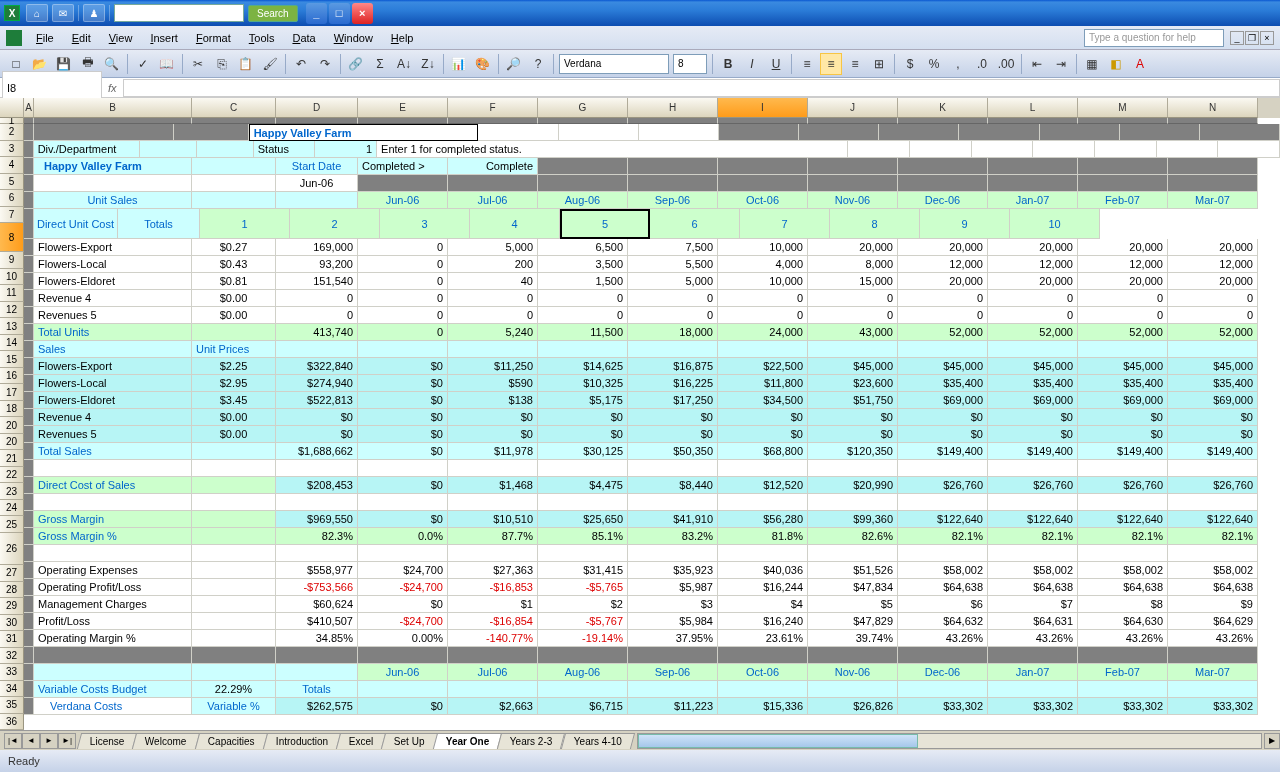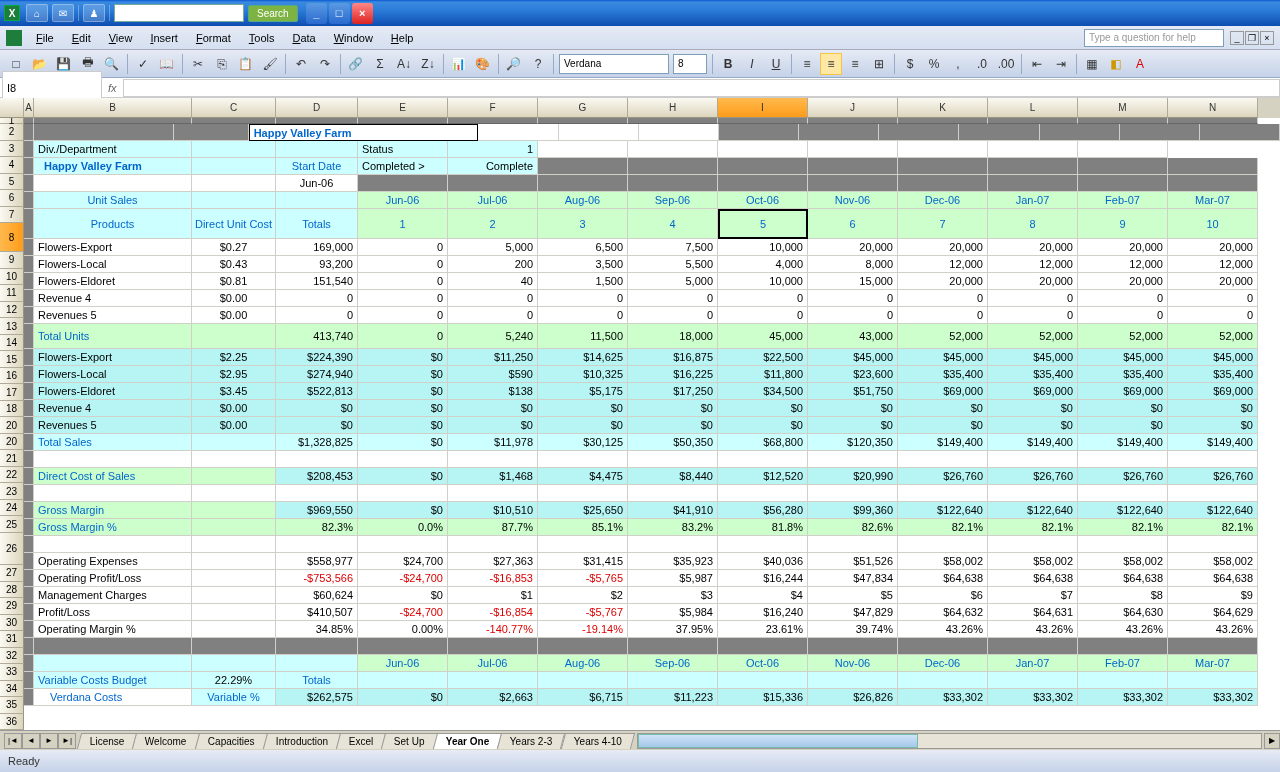--- a/index.html
+++ b/index.html
@@ -268,20 +268,21 @@
           <div class="cell cL bg-gray" style=""></div>
           <div class="cell cM bg-gray" style=""></div>
         </div>
         <div class="row" style="height:17px">
           <div class="cell cA bg-gray" style=""></div>
           <div class="cell cB bg-ltblue" style="">Div./Department</div>
           <div class="cell cC bg-ltblue" style=""></div>
           <div class="cell cD bg-ltblue" style=""></div>
           <div class="cell cE bg-ltblue" style="">Status</div>
           <div class="cell cF bg-ltblue right" style="">1</div>
+          <div class="cell" style="width:720px">Enter 1 for completed status.</div>
           <div class="cell cH"></div>
           <div class="cell cI"></div>
           <div class="cell cJ"></div>
           <div class="cell cK"></div>
           <div class="cell cL"></div>
           <div class="cell cM"></div>
           <div class="cell cN"></div>
         </div>
         <div class="row" style="height:17px">
           <div class="cell cA bg-gray" style=""></div>
@@ -326,21 +327,20 @@
           <div class="cell cH bg-ltgreen center blue" style="">Sep-06</div>
           <div class="cell cI bg-ltgreen center blue" style="">Oct-06</div>
           <div class="cell cJ bg-ltgreen center blue" style="">Nov-06</div>
           <div class="cell cK bg-ltgreen center blue" style="">Dec-06</div>
           <div class="cell cL bg-ltgreen center blue" style="">Jan-07</div>
           <div class="cell cM bg-ltgreen center blue" style="">Feb-07</div>
           <div class="cell cN bg-ltgreen center blue" style="">Mar-07</div>
         </div>
         <div class="row" style="height:30px">
           <div class="cell cA bg-gray" style=""></div>
-          <div class="cell cB bg-ltblue center blue" style="">Products</div>
           <div class="cell cC bg-ltblue center blue" style="">Direct Unit Cost</div>
           <div class="cell cD bg-ltblue center blue" style="">Totals</div>
           <div class="cell cE bg-ltgreen center blue" style="">1</div>
           <div class="cell cF bg-ltgreen center blue" style="">2</div>
           <div class="cell cG bg-ltgreen center blue" style="">3</div>
           <div class="cell cH bg-ltgreen center blue" style="">4</div>
           <div class="cell cI bg-ltgreen center blue" style="border:2px solid #000;">5</div>
           <div class="cell cJ bg-ltgreen center blue" style="">6</div>
           <div class="cell cK bg-ltgreen center blue" style="">7</div>
           <div class="cell cL bg-ltgreen center blue" style="">8</div>
@@ -420,41 +420,57 @@
           <div class="cell cF right" style="">0</div>
           <div class="cell cG right" style="">0</div>
           <div class="cell cH right" style="">0</div>
           <div class="cell cI right" style="">0</div>
           <div class="cell cJ right" style="">0</div>
           <div class="cell cK right" style="">0</div>
           <div class="cell cL right" style="">0</div>
           <div class="cell cM right" style="">0</div>
           <div class="cell cN right" style="">0</div>
         </div>
-        <div class="row" style="height:25px">
+        <div class="row" style="height:17px">
           <div class="cell cA bg-gray" style=""></div>
           <div class="cell cB bg-ltgreen blue" style="">Total Units</div>
           <div class="cell cC bg-ltgreen" style=""></div>
           <div class="cell cD bg-ltgreen right" style="">413,740</div>
           <div class="cell cE bg-ltgreen right" style="">0</div>
           <div class="cell cF bg-ltgreen right" style="">5,240</div>
           <div class="cell cG bg-ltgreen right" style="">11,500</div>
           <div class="cell cH bg-ltgreen right" style="">18,000</div>
-          <div class="cell cI bg-ltgreen right" style="">45,000</div>
+          <div class="cell cI bg-ltgreen right" style="">24,000</div>
           <div class="cell cJ bg-ltgreen right" style="">43,000</div>
           <div class="cell cK bg-ltgreen right" style="">52,000</div>
           <div class="cell cL bg-ltgreen right" style="">52,000</div>
           <div class="cell cM bg-ltgreen right" style="">52,000</div>
           <div class="cell cN bg-ltgreen right" style="">52,000</div>
         </div>
         <div class="row" style="height:17px">
           <div class="cell cA bg-gray" style=""></div>
+          <div class="cell cB bg-ltblue blue" style="">Sales</div>
+          <div class="cell cC bg-ltblue blue" style="">Unit Prices</div>
+          <div class="cell cD bg-ltblue" style=""></div>
+          <div class="cell cE bg-ltblue" style=""></div>
+          <div class="cell cF bg-ltblue" style=""></div>
+          <div class="cell cG bg-ltblue" style=""></div>
+          <div class="cell cH bg-ltblue" style=""></div>
+          <div class="cell cI bg-ltblue" style=""></div>
+          <div class="cell cJ bg-ltblue" style=""></div>
+          <div class="cell cK bg-ltblue" style=""></div>
+          <div class="cell cL bg-ltblue" style=""></div>
+          <div class="cell cM bg-ltblue" style=""></div>
+          <div class="cell cN bg-ltblue" style=""></div>
+        </div>
+        <div class="row" style="height:17px">
+          <div class="cell cA bg-gray" style=""></div>
           <div class="cell cB bg-cyan" style="">Flowers-Export</div>
           <div class="cell cC bg-cyan center" style="">$2.25</div>
-          <div class="cell cD bg-cyan right" style="">$224,390</div>
+          <div class="cell cD bg-cyan right" style="">$322,840</div>
           <div class="cell cE bg-cyan right" style="">$0</div>
           <div class="cell cF bg-cyan right" style="">$11,250</div>
           <div class="cell cG bg-cyan right" style="">$14,625</div>
           <div class="cell cH bg-cyan right" style="">$16,875</div>
           <div class="cell cI bg-cyan right" style="">$22,500</div>
           <div class="cell cJ bg-cyan right" style="">$45,000</div>
           <div class="cell cK bg-cyan right" style="">$45,000</div>
           <div class="cell cL bg-cyan right" style="">$45,000</div>
           <div class="cell cM bg-cyan right" style="">$45,000</div>
           <div class="cell cN bg-cyan right" style="">$45,000</div>
@@ -520,21 +536,21 @@
           <div class="cell cJ bg-cyan right" style="">$0</div>
           <div class="cell cK bg-cyan right" style="">$0</div>
           <div class="cell cL bg-cyan right" style="">$0</div>
           <div class="cell cM bg-cyan right" style="">$0</div>
           <div class="cell cN bg-cyan right" style="">$0</div>
         </div>
         <div class="row" style="height:17px">
           <div class="cell cA bg-gray" style=""></div>
           <div class="cell cB bg-ltblue blue" style="">Total Sales</div>
           <div class="cell cC bg-ltblue" style=""></div>
-          <div class="cell cD bg-ltblue right" style="">$1,328,825</div>
+          <div class="cell cD bg-ltblue right" style="">$1,688,662</div>
           <div class="cell cE bg-ltblue right" style="">$0</div>
           <div class="cell cF bg-ltblue right" style="">$11,978</div>
           <div class="cell cG bg-ltblue right" style="">$30,125</div>
           <div class="cell cH bg-ltblue right" style="">$50,350</div>
           <div class="cell cI bg-ltblue right" style="">$68,800</div>
           <div class="cell cJ bg-ltblue right" style="">$120,350</div>
           <div class="cell cK bg-ltblue right" style="">$149,400</div>
           <div class="cell cL bg-ltblue right" style="">$149,400</div>
           <div class="cell cM bg-ltblue right" style="">$149,400</div>
           <div class="cell cN bg-ltblue right" style="">$149,400</div>

